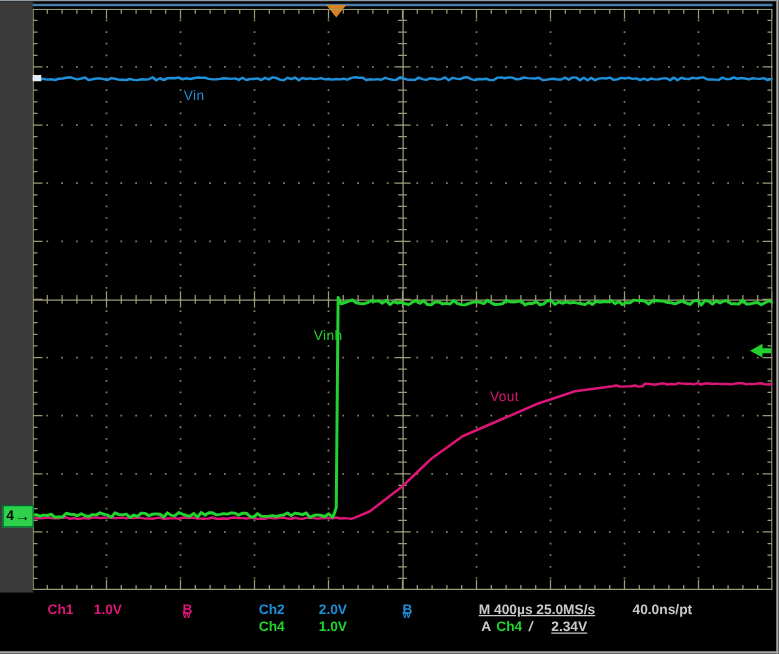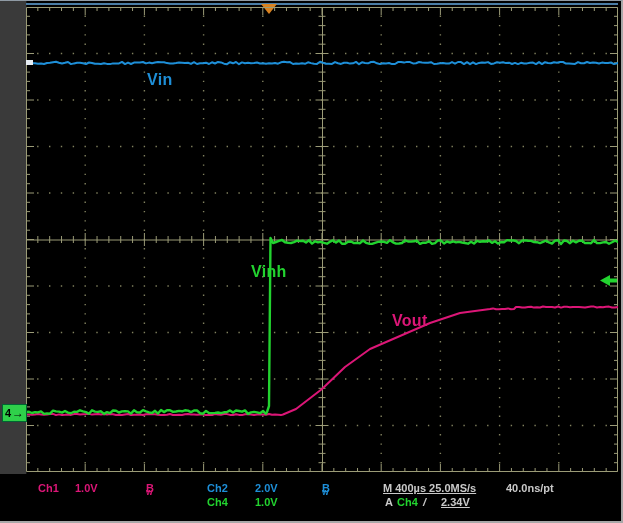--- a/index.html
+++ b/index.html
@@ -10,21 +10,21 @@
     font-family:"Liberation Sans", sans-serif;
   }
   .sidebar{position:absolute;left:0;top:0;width:26px;height:473px;background:#3a3a3a;border-right:1px solid #141414;}
   .topline{position:absolute;left:26px;top:2px;width:592px;height:2px;}
   .grid{position:absolute;left:26px;top:6px;width:592px;height:465px;}
   .trig-pos{
     position:absolute;left:261px;top:3px;width:0;height:0;
     border-left:8px solid transparent;border-right:8px solid transparent;
     border-top:10px solid #d9821f;
   }
-  .lbl{position:absolute;font-size:16px;font-weight:bold;letter-spacing:0.3px;}
+  .lbl{position:absolute;font-size:11px;font-weight:normal;letter-spacing:0.3px;}
   #lbl-vin{left:147px;top:70px;}
   #lbl-vinh{left:251px;top:262px;}
   #lbl-vout{left:392px;top:311px;}
   .ch4ref{
     position:absolute;left:2px;top:403px;width:25px;height:18px;
     display:flex;align-items:center;justify-content:center;gap:1px;
     font-size:11px;font-weight:bold;color:#000;border:1px solid #063;box-sizing:border-box;
   }
   .ch4ref .arr{font-size:12px;line-height:10px;}
   .readouts span{position:absolute;font-size:11px;font-weight:bold;white-space:nowrap;}

